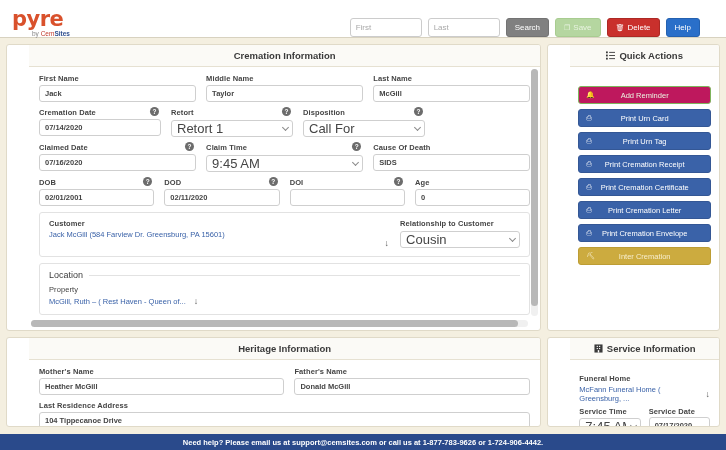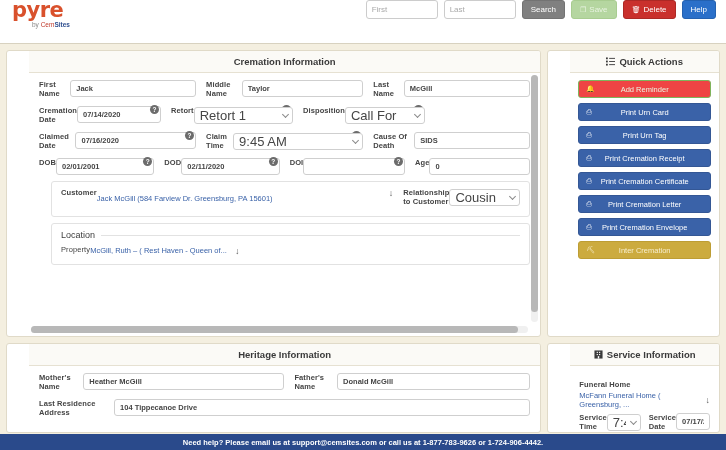--- a/index.html
+++ b/index.html
@@ -5,24 +5,24 @@
   * { box-sizing: border-box; margin: 0; padding: 0; }
   html, body {
     width: 726px; height: 450px;
     font-family: "Liberation Sans", sans-serif;
     background: #f4efe0;
     overflow: hidden;
   }
 
   
   .topbar {
-    height: 44px; background: #ffffff;
+    height: 38px; background: #ffffff;
     border-bottom: 1px solid #d8d2c0;
-    display: flex; align-items: flex-start;
-    padding: 0 10px 0 12px;
+    display: flex; align-items: flex-end;
+    padding: 0 26px 0 12px;
     position: relative;
   }
   .logo { display: flex; flex-direction: column; line-height: 1; }
   .logo-main {
     font-size: 21px; font-weight: bold; color: #d9512c;
     letter-spacing: -0.5px; font-family: "DejaVu Sans", sans-serif;
   }
   .logo-sub {
     font-size: 6.5px; color: #888; margin-top: 1px; margin-left: 20px;
     white-space: nowrap;
@@ -68,21 +68,21 @@
     font-size: 9.5px; font-weight: bold; color: #3a3a3a; gap: 4px;
   }
   .panel-body { flex: 1; overflow: hidden; position: relative; }
 
   .col-main { width: 540px; }
   .col-side { width: 174px; }
 
   
   .form { padding: 7px 10px 0 10px; }
   .frow { display: flex; gap: 10px; margin-bottom: 6px; }
-  .fld { display: flex; flex-direction: row; position: relative; }
+  .fld { display: flex; flex-direction: column; position: relative; }
   .lbl {
     font-size: 7.5px; color: #444; margin-bottom: 2px; font-weight: bold;
     letter-spacing: .1px;
   }
   .inp {
     height: 17px; border: 1px solid #cfcfcf; border-radius: 3px;
     font-size: 7.5px; padding: 0 5px; color: #454545; background: #fff;
     width: 100%; font-family: "Liberation Sans", sans-serif; font-weight: bold;
   }
   .sel {
@@ -103,21 +103,21 @@
     color: #fff; font-size: 6.5px; line-height: 9px; text-align: center;
     font-weight: bold; cursor: pointer;
   }
 
   .w3 { width: 167px; }
   .w4 { width: 122px; }
 
   
   .block {
     border: 1px solid #e2e2e2; border-radius: 3px;
-    margin: 2px 0 6px 12px; padding: 6px 9px 8px 9px; position: relative;
+    margin: 2px 0 6px 0; padding: 6px 9px 8px 9px; position: relative;
   }
   .block-title {
     font-size: 9px; color: #3c3c3c; margin-bottom: 5px;
     display: flex; align-items: center; gap: 6px;
   }
   .block-title::after {
     content: ""; flex: 1; height: 1px; background: #e2e2e2;
   }
   .link {
     font-size: 7.5px; color: #3a62a8; text-decoration: none; cursor: pointer;
@@ -147,21 +147,21 @@
   .qa { padding: 7px 8px; display: flex; flex-direction: column; gap: 5px; }
   .qa-btn {
     height: 18px; border-radius: 3px; font-size: 7.5px; color: #fff;
     display: flex; align-items: center; justify-content: center;
     position: relative; cursor: pointer; border: 1px solid transparent;
     font-family: "Liberation Sans", sans-serif;
   }
   .qa-btn .glyph {
     position: absolute; left: 7px; font-size: 7px;
   }
-  .qa-green  { background: #ef4444; border-color: #7fb45c; color: #eaf5e1; }
+  .qa-green  { background: #be185d; border-color: #7fb45c; color: #eaf5e1; margin-top: 12px; }
   .qa-blue   { background: #3a62a8; border-color: #345795; }
   .qa-gold   { background: #ccab3f; border-color: #bd9d34; color: #f7eecd; }
 
   
   .svc { padding: 7px 9px; }
   .svc .lbl { margin-bottom: 1px; }
   .svc-row { display: flex; gap: 8px; margin-top: 4px; }
   .svc-half { width: 72px; }
 
   

